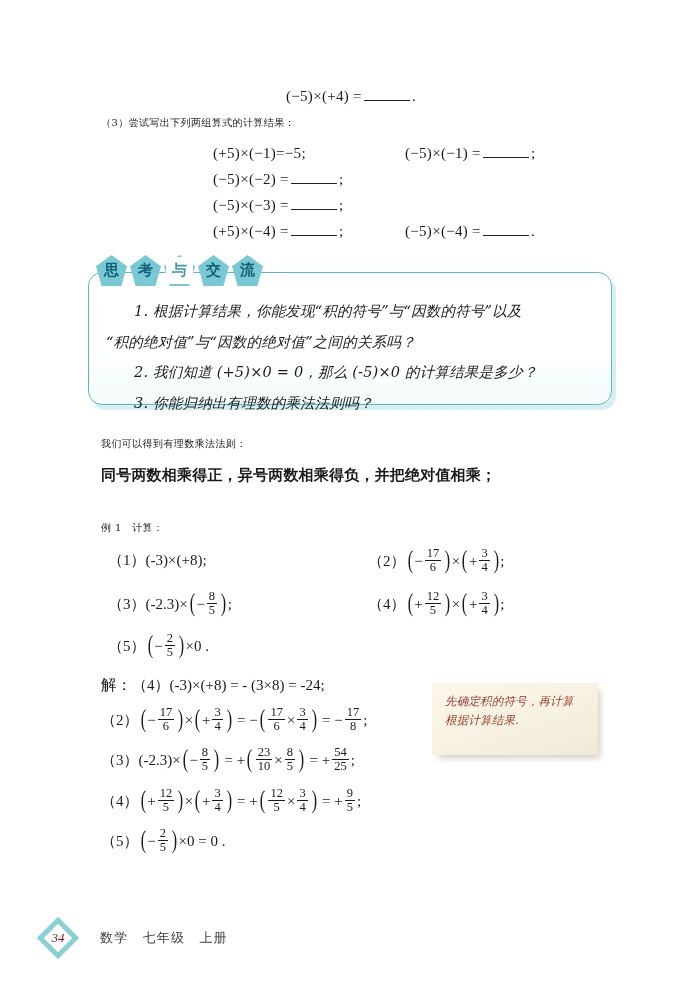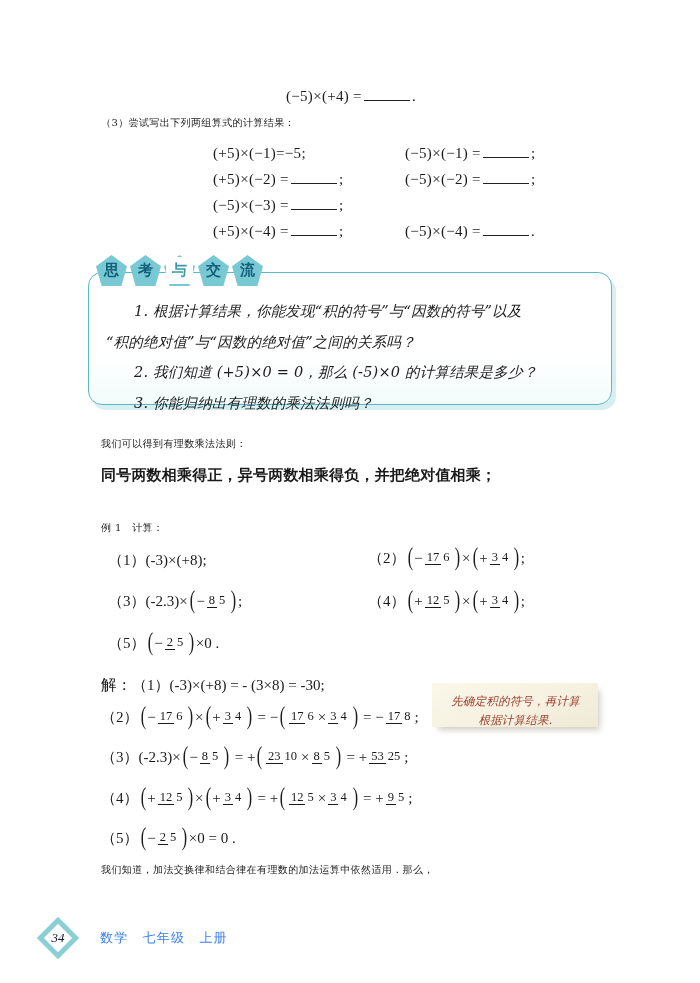--- a/index.html
+++ b/index.html
@@ -31,21 +31,21 @@
     white-space: nowrap;
   }
   .cn-serif {
     font-family: "DejaVu Serif", "Liberation Serif", serif;
     font-size: 15.5px;
   }
 
   
   .frac {
     display: inline-flex;
-    flex-direction: row;
+    flex-direction: column;
     vertical-align: middle;
     text-align: center;
     margin: 0 2px;
     position: relative;
     top: -0.12em;
     line-height: 1.02;
   }
   .frac .num {
     font-size: 12.5px;
     padding: 0 2px;
@@ -180,26 +180,25 @@
     font-size: 15px;
     white-space: nowrap;
   }
 
   
   #note {
     position: absolute;
     left: 432px;
     top: 683px;
     width: 166px;
-    height: 44px;
+    height: 72px;
     background: linear-gradient(160deg, #fbf8ea 0%, #f6f1e0 55%, #efe9d6 100%);
     box-shadow: 4px 5px 6px -2px rgba(120, 112, 90, 0.35);
     box-sizing: border-box;
     padding: 9px 12px 0 13px;
-    text-align: center;
   }
   #note p {
     margin: 0;
     font-family: "DejaVu Serif", "Liberation Serif", serif;
     font-size: 11.5px;
     line-height: 19px;
     color: #9c3d2e;
     font-style: italic;
     letter-spacing: 0.2px;
   }
@@ -237,48 +236,47 @@
     height: 20px;
     background: #ffffff;
     transform: rotate(45deg);
   }
   #page-badge .pgnum {
     position: relative;
     z-index: 3;
     font-family: "Liberation Serif", "DejaVu Serif", serif;
     font-style: italic;
     font-size: 13px;
-    color: #0f172a;
+    color: #7f1d1d;
   }
   #footer-text {
     margin-left: 22px;
     font-family: "DejaVu Serif", "Liberation Serif", serif;
     font-size: 13px;
-    color: #3b82f6;
+    color: #404040;
     letter-spacing: 1.2px;
   }
 </style>
 </head>
 <body>
 
 <div class="page">
 
   <div class="math" id="eq-top">
     <span>(−5)×(+4) =</span><span class="blank"></span><span>.</span>
   </div>
 
   <div class="body-line" id="line-3" style="top:116px;">（3）尝试写出下列两组算式的计算结果：</div>
 
   <div id="eq-grid">
     <div class="erow">
       <div class="ecol-l math">(+5)×(−1)=−5;</div>
       <div class="ecol-r math">(−5)×(−1) =<span class="blank"></span>;</div>
     </div>
     <div class="erow">
-      <div class="ecol-l math">(+5)×(−2) =<span class="blank"></span>;</div>
       <div class="ecol-r math">(−5)×(−2) =<span class="blank"></span>;</div>
     </div>
     <div class="erow">
       <div class="ecol-r math">(−5)×(−3) =<span class="blank"></span>;</div>
     </div>
     <div class="erow">
       <div class="ecol-l math">(+5)×(−4) =<span class="blank"></span>;</div>
       <div class="ecol-r math">(−5)×(−4) =<span class="blank"></span>.</div>
     </div>
   </div>
@@ -332,21 +330,21 @@
   </div>
 
   <div class="ex" style="left:108px; top:634px;">
     <span>（5）</span><span class="paren-big">(</span><span>−</span><span class="frac">
         <span class="num">2</span>
         <span class="den">5</span>
       </span><span class="paren-big">)</span><span>×0 .</span>
   </div>
 
   <div class="ex" style="left:101px; top:675px;">
-    <span class="cn-serif">解：</span><span>（1）(-3)×(+8) = - (3×8) = -30;</span>
+    <span class="cn-serif">解：</span><span>（4）(-3)×(+8) = - (3×8) = -24;</span>
   </div>
 
   <div class="ex" style="left:101px; top:708px;">
     <span>（2）</span><span class="paren-big">(</span><span>−</span><span class="frac">
         <span class="num">17</span>
         <span class="den">6</span>
       </span><span class="paren-big">)</span><span>×</span><span class="paren-big">(</span><span>+</span><span class="frac">
         <span class="num">3</span>
         <span class="den">4</span>
       </span><span class="paren-big">)</span><span> = −</span><span class="paren-big">(</span><span class="frac">
@@ -365,21 +363,21 @@
     <span>（3）(-2.3)×</span><span class="paren-big">(</span><span>−</span><span class="frac">
         <span class="num">8</span>
         <span class="den">5</span>
       </span><span class="paren-big">)</span><span> = +</span><span class="paren-big">(</span><span class="frac">
         <span class="num">23</span>
         <span class="den">10</span>
       </span><span>×</span><span class="frac">
         <span class="num">8</span>
         <span class="den">5</span>
       </span><span class="paren-big">)</span><span> = +</span><span class="frac">
-        <span class="num">53</span>
+        <span class="num">54</span>
         <span class="den">25</span>
       </span><span>;</span>
   </div>
 
   <div class="ex" style="left:101px; top:789px;">
     <span>（4）</span><span class="paren-big">(</span><span>+</span><span class="frac">
         <span class="num">12</span>
         <span class="den">5</span>
       </span><span class="paren-big">)</span><span>×</span><span class="paren-big">(</span><span>+</span><span class="frac">
         <span class="num">3</span>
@@ -401,21 +399,20 @@
         <span class="num">2</span>
         <span class="den">5</span>
       </span><span class="paren-big">)</span><span>×0 = 0 .</span>
   </div>
 
   <div id="note">
     <p>先确定积的符号，再计算</p>
     <p>根据计算结果.</p>
   </div>
 
-  <div class="body-line" style="top:863px;">我们知道，加法交换律和结合律在有理数的加法运算中依然适用．那么，</div>
 
   <div id="footer">
     <div id="page-badge">
       <span class="diamond-outer"></span>
       <span class="diamond-inner"></span>
       <span class="pgnum">34</span>
     </div>
     <div id="footer-text">数学　七年级　上册</div>
   </div>
 

